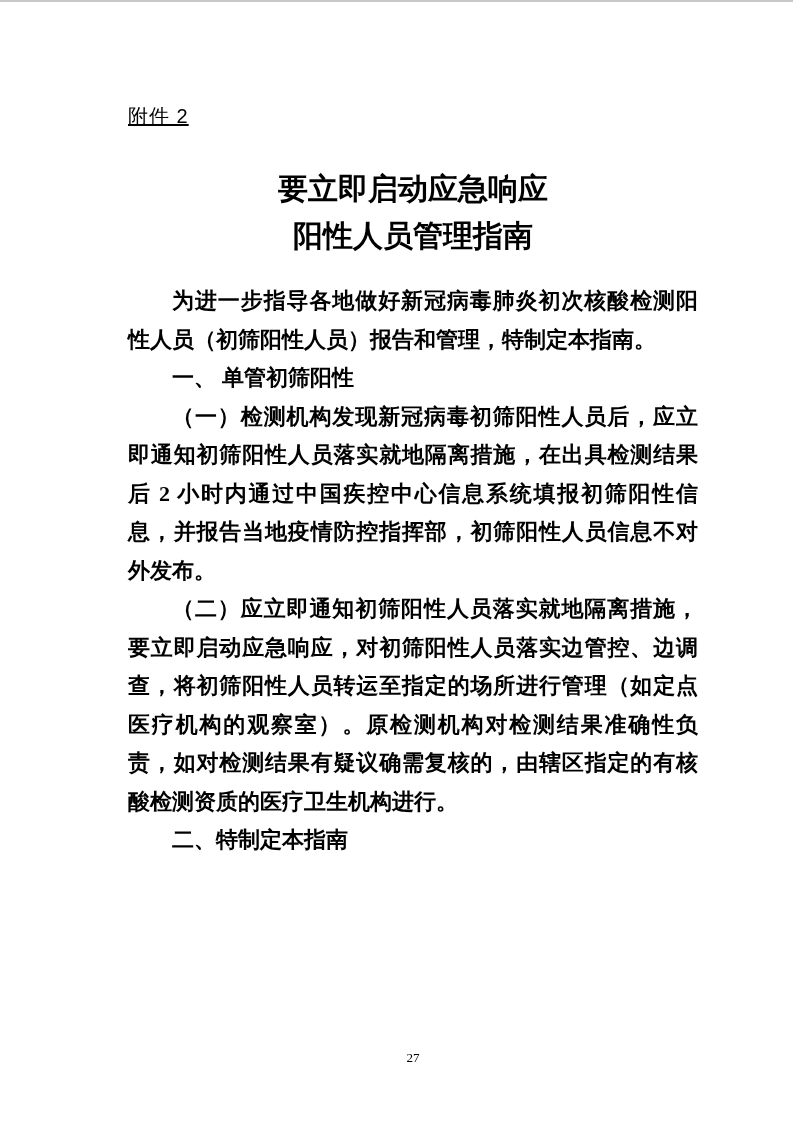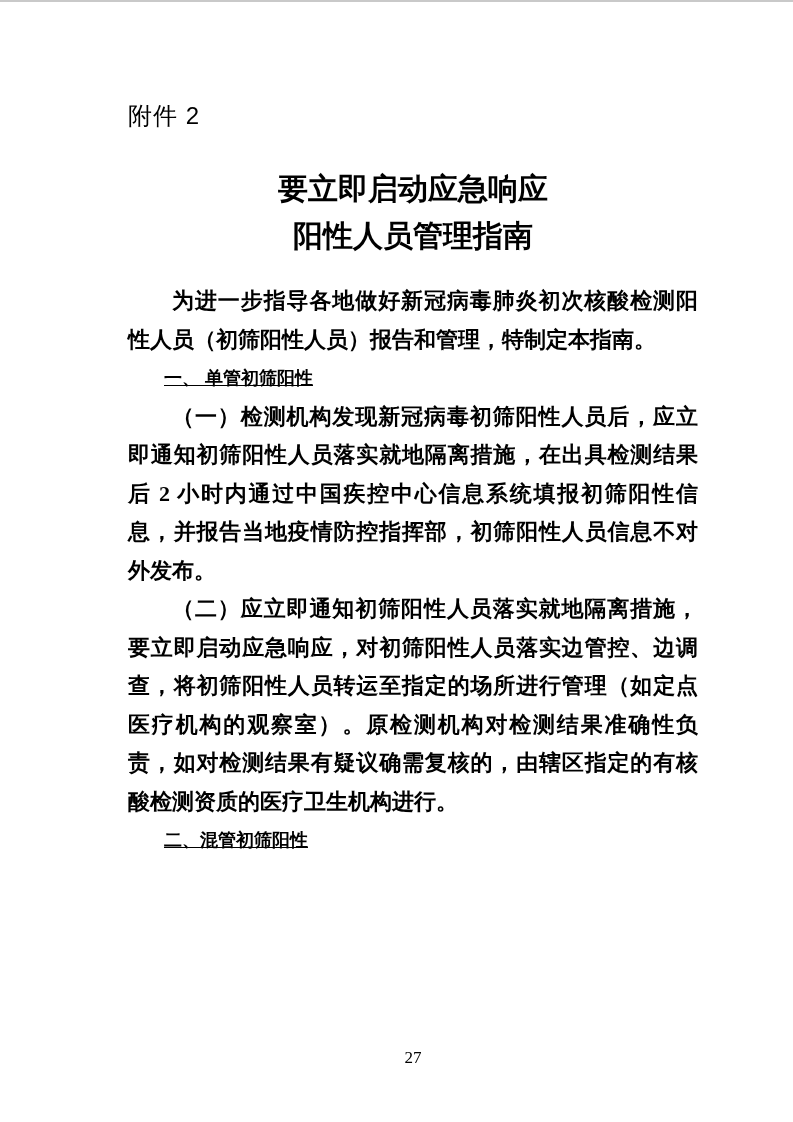--- a/index.html
+++ b/index.html
@@ -25,24 +25,25 @@
     }
     .content {
       position: absolute;
       top: 0;
       left: 128px;
       width: 570px;
     }
     .attachment {
       margin-top: 103px;
       font-family: "Liberation Sans", "DejaVu Sans", sans-serif;
-      font-size: 24px;
+      font-size: 20px;
       line-height: 26px;
       font-weight: 400;
       letter-spacing: 1px;
+      text-decoration: underline;
     }
     .doc-title {
       margin-top: 36px;
       text-align: center;
       font-family: "Liberation Serif", "DejaVu Serif", serif;
       font-size: 30px;
       line-height: 47px;
       font-weight: 700;
       letter-spacing: 0;
     }
@@ -54,34 +55,33 @@
       text-align: justify;
     }
     .para {
       text-indent: 2em;
       font-family: "Liberation Serif", "DejaVu Serif", serif;
       font-weight: 700;
     }
     .section-heading {
       text-indent: 2em;
       font-family: "Liberation Sans", "DejaVu Sans", sans-serif;
-      font-size: 18px;
+      font-size: 22px;
       line-height: 38.5px;
       font-weight: 700;
       text-align: left;
-      text-decoration: underline;
     }
     .page-number {
       position: absolute;
       top: 1048px;
       left: 128px;
       width: 570px;
       text-align: center;
       font-family: "Liberation Serif", "DejaVu Serif", serif;
-      font-size: 17px;
+      font-size: 13px;
       line-height: 20px;
     }
   </style>
 </head>
 <body>
 
 <div class="page">
   <div class="page-top-edge"></div>
 
   <div class="content">
@@ -95,19 +95,19 @@
     <div class="body-text">
       <p class="para">为进一步指导各地做好新冠病毒肺炎初次核酸检测阳性人员（初筛阳性人员）报告和管理，特制定本指南。</p>
 
       <h2 class="section-heading">一、 单管初筛阳性</h2>
 
       <p class="para">（一）检测机构发现新冠病毒初筛阳性人员后，应立即通知初筛阳性人员落实就地隔离措施，在出具检测结果后 2 小时内通过中国疾控中心信息系统填报初筛阳性信息，并报告当地疫情防控指挥部，初筛阳性人员信息不对外发布。</p>
 
       <p class="para">（二）应立即通知初筛阳性人员落实就地隔离措施，要立即启动应急响应，对初筛阳性人员落实边管控、边调查，将初筛阳性人员转运至指定的场所进行管理（如定点医疗机构的观察室）。原检测机构对检测结果准确性负责，如对检测结果有疑议确需复核的，由辖区指定的有核酸检测资质的医疗卫生机构进行。</p>
 
 
-      <h2 class="section-heading">二、混管初筛阳性</h2>
+      <h2 class="section-heading">二、特制定本指南</h2>
 
     </div>
   </div>
 
   <div class="page-number">27</div>
 </div>
 
 </body></html>

